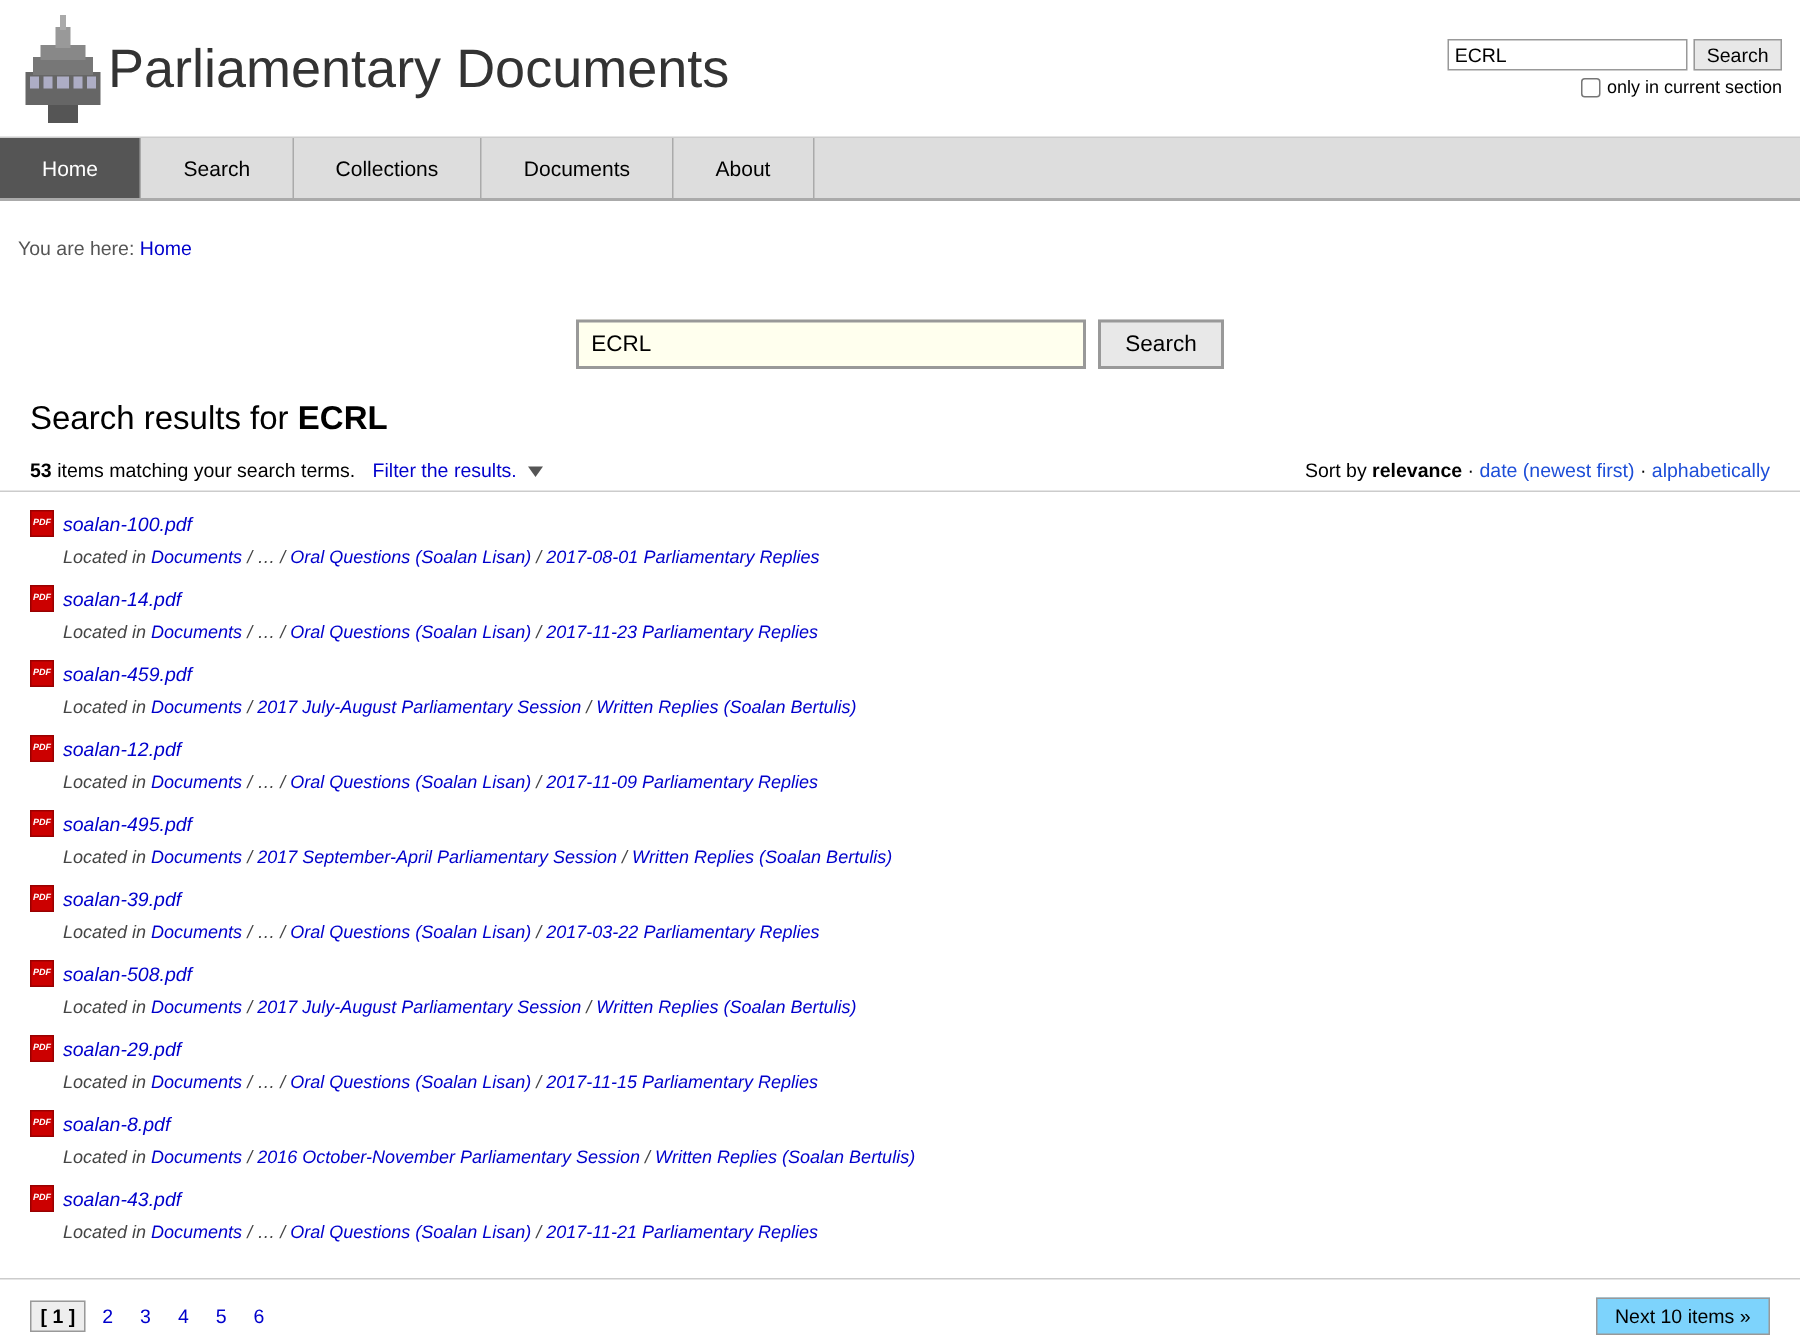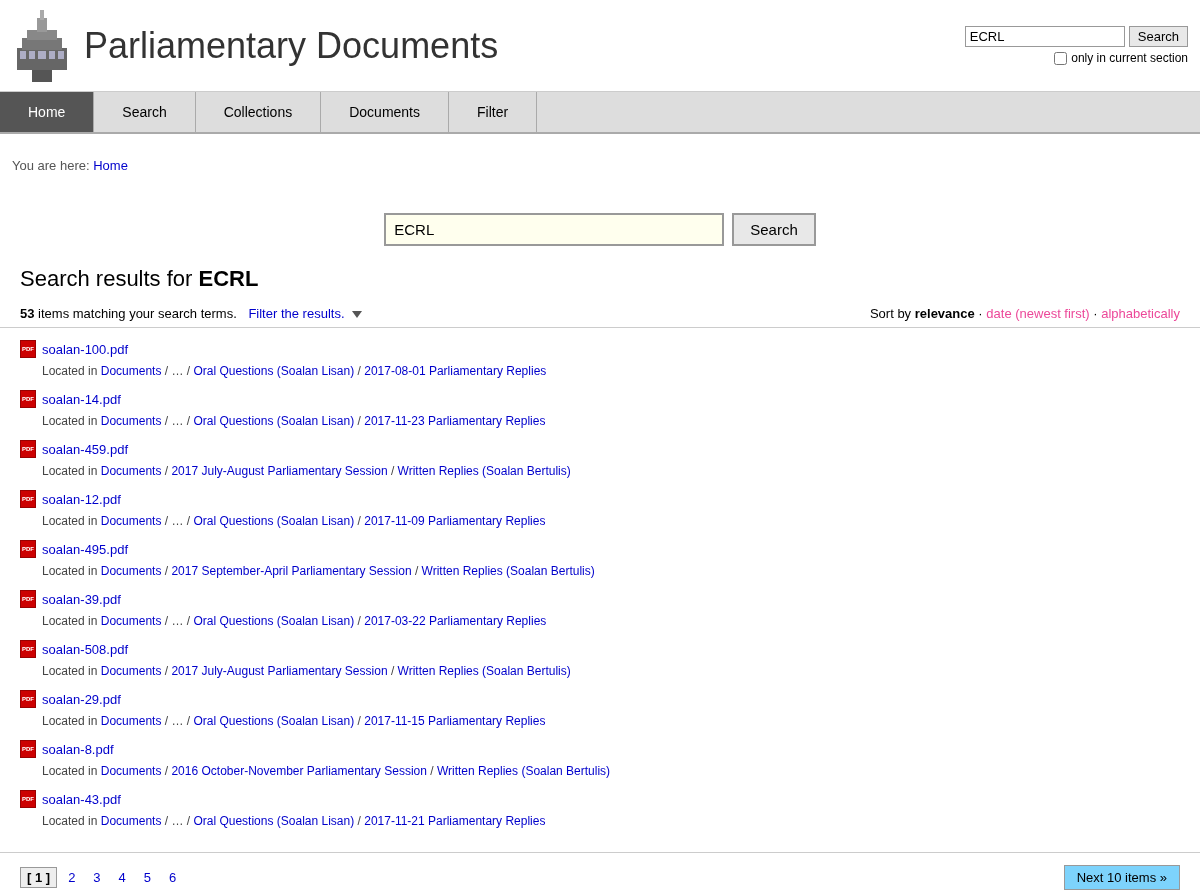--- a/index.html
+++ b/index.html
@@ -9,21 +9,20 @@
     #header {
       display: flex;
       align-items: center;
       justify-content: space-between;
       padding: 8px 12px;
       border-bottom: 1px solid #ccc;
     }
     #header-left {
       display: flex;
       align-items: center;
-      gap: 12px;
     }
     #logo-icon {
       width: 60px;
       height: 75px;
     }
     #site-title {
       font-size: 36px;
       font-weight: normal;
       color: #333;
     }
@@ -131,33 +130,34 @@
     #filter-link {
       color: #00c;
       text-decoration: none;
       font-size: 13px;
       margin-left: 8px;
     }
     #sort-options {
       font-size: 13px;
     }
     #sort-options a {
-      color: #ec4899;
+      color: #1d4ed8;
       text-decoration: none;
     }
     #sort-options strong {
       font-weight: bold;
     }
 
     
     #results-list {
       padding: 4px 20px;
     }
     .result-item {
       margin-bottom: 12px;
+      font-style: italic;
     }
     .result-item-title {
       display: flex;
       align-items: center;
       gap: 6px;
     }
     .pdf-icon {
       width: 16px;
       height: 18px;
       background: #cc0000;
@@ -266,21 +266,21 @@
       <label for="current-section-cb">only in current section</label>
     </div>
   </div>
 </div>
 
 <nav id="nav">
   <div class="nav-item active">Home</div>
   <div class="nav-item">Search</div>
   <div class="nav-item">Collections</div>
   <div class="nav-item">Documents</div>
-  <div class="nav-item">Filter</div>
+  <div class="nav-item">About</div>
 </nav>
 
 <div id="breadcrumb">
   <span>You are here:</span>
   <a href="#">Home</a>
 </div>
 
 <div id="main-search">
   <input id="main-search-input" type="text" value="ECRL" style="">
   <button id="main-search-button">Search</button>

